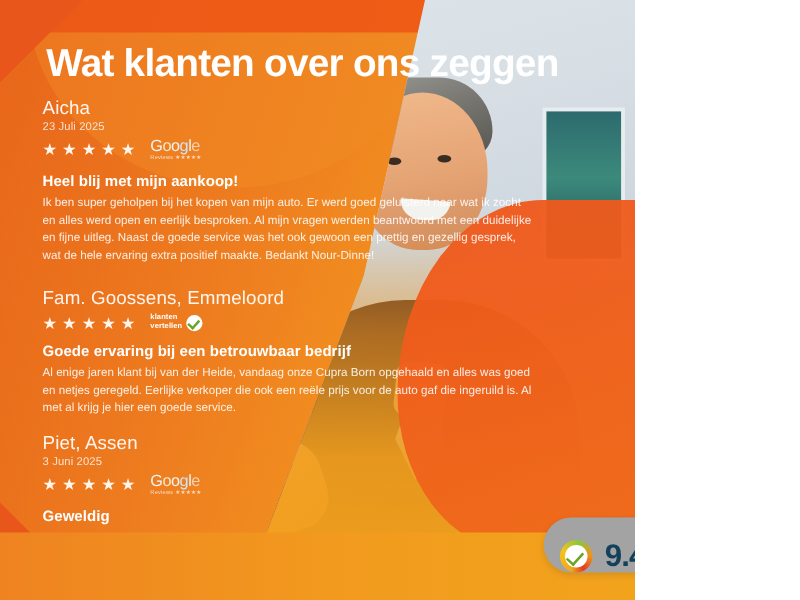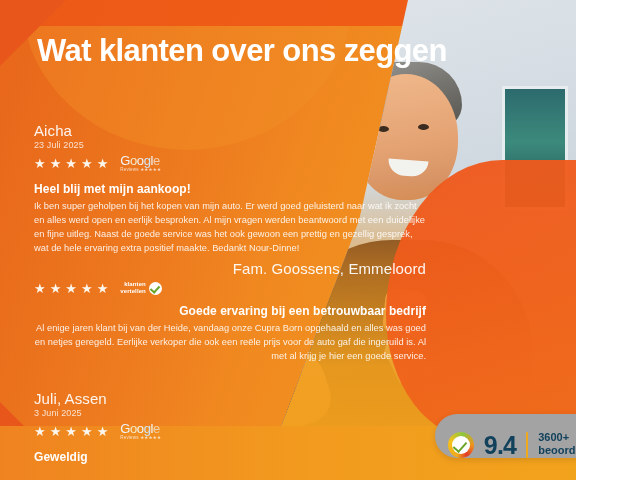--- a/index.html
+++ b/index.html
@@ -3,21 +3,21 @@
 <meta charset="utf-8">
 <style>
   * { box-sizing: border-box; margin: 0; padding: 0; }
   html, body {
     width: 640px; height: 480px;
     font-family: "Liberation Sans", sans-serif;
     overflow: hidden;
   }
   #stage {
     position: relative;
-    width: 576px; height: 480px;
+    width: 508px; height: 480px;
     background: #ef7d1a;
     overflow: hidden;
   }
 
   
   .bg-base {
     position: absolute; inset: 0;
     background: linear-gradient(110deg, #e8711a 0%, #ef8320 40%, #f2941f 70%, #f2a01c 100%);
   }
   .bg-topband {
@@ -176,23 +176,23 @@
 
   
   .content { position: absolute; left: 0; top: 0; width: 640px; height: 480px; }
 
   .headline {
     position: absolute; left: 37px; top: 33px;
     font-size: 31px; font-weight: bold; color: #ffffff;
     letter-spacing: -0.6px; white-space: nowrap;
   }
 
-  .review { position: absolute; left: 34px; width: 392px; margin-top: 44px; }
+  .review { position: absolute; left: 34px; width: 392px; }
   .r1 { top: 78px; }
-  .r2 { top: 216px; text-align: right; }
+  .r2 { top: 230px; }
   .r3 { top: 346px; }
 
   .rev-name {
     font-size: 15px; color: rgba(255,255,255,.93);
     font-weight: normal; letter-spacing: .1px; line-height: 1.15;
   }
   .rev-date {
     font-size: 9px; color: rgba(255,255,255,.78);
     margin-top: 1px; letter-spacing: .1px;
   }
@@ -344,21 +344,21 @@
             <div>vertellen</div>
           </div>
           <div class="kv-check"></div>
         </div>
       </div>
       <div class="rev-title">Goede ervaring bij een betrouwbaar bedrijf</div>
       <div class="rev-body">Al enige jaren klant bij van der Heide, vandaag onze Cupra Born opgehaald en alles was goed en netjes geregeld. Eerlijke verkoper die ook een reële prijs voor de auto gaf die ingeruild is. Al met al krijg je hier een goede service.</div>
     </div>
 
     <div class="review r3">
-      <div class="rev-name">Juli, Assen</div>
+      <div class="rev-name">Piet, Assen</div>
       <div class="rev-date">3 Juni 2025</div>
       <div class="rev-meta">
         <div class="stars">
           <span class="star">★</span>
           <span class="star">★</span>
           <span class="star">★</span>
           <span class="star">★</span>
           <span class="star">★</span>
         </div>
         <div class="google-badge">

